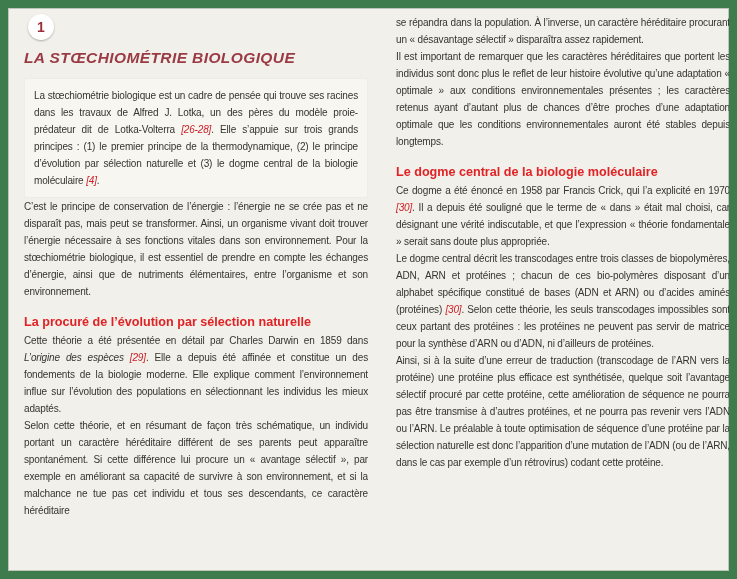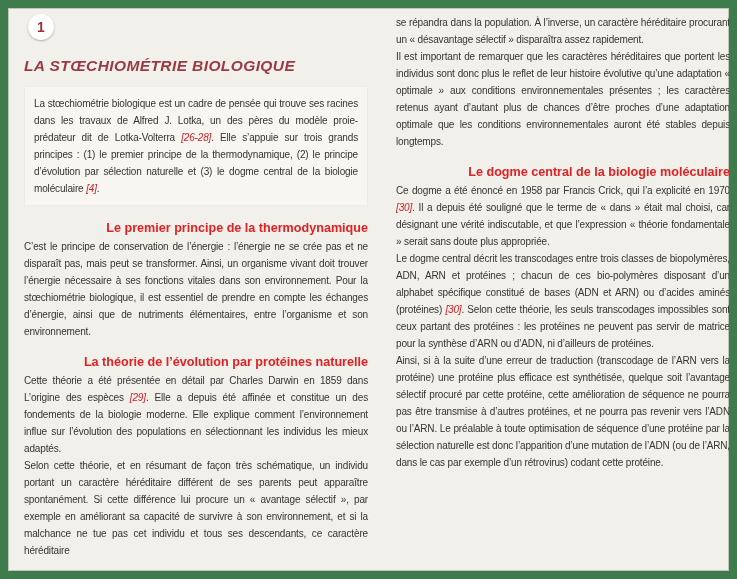--- a/index.html
+++ b/index.html
@@ -26,71 +26,69 @@
   .col-left{left:16px;width:344px;}
   .col-right{left:388px;width:334px;padding-top:6px;box-sizing:border-box;}
   .badge{
     width:26px;height:26px;margin:6px 0 0 4px;
     border-radius:50%;background:#ffffff;
     color:#9a2f3b;font-weight:bold;font-size:14px;
     display:flex;align-items:center;justify-content:center;
     box-shadow:0 1px 2px rgba(0,0,0,.28);
   }
   h1.title{
-    margin:17px 0 0 0;
+    margin:9px 0 0 0;
     font-size:15.5px;line-height:18px;
     font-style:italic;font-weight:800;
     letter-spacing:.4px;
     color:var(--title-red);
   }
   .intro-box{
     margin-top:11px;
     background:var(--intro-bg);
     border:1px solid rgba(0,0,0,.04);
     padding:8px 9px;
   }
   h2.heading{
     margin:15px 0 2px 0;
     font-size:12.6px;line-height:15px;
     font-weight:bold;
     color:var(--heading-red);
-    text-align:right;
   }
   .para{
     margin:0;
     text-align:justify;
     font-size:10px;line-height:17px;
     letter-spacing:-0.15px;
     color:var(--body-text);
   }
   .cite{color:var(--cite-red);font-style:italic;}
-  .italic{}
+  .italic{font-style:italic;}
 </style>
 </head>
 <body>
 
 <div class="page">
 
   <div class="col col-left">
     <div class="badge">1</div>
     <h1 class="title">LA STŒCHIOMÉTRIE BIOLOGIQUE</h1>
 
     <div class="intro-box">
         <p class="para"><span>La stœchiométrie biologique est un cadre de pensée qui trouve ses racines dans les travaux de Alfred J. Lotka, un des pères du modèle proie-prédateur dit de Lotka-Volterra </span><span class="cite">[26-28]</span><span>. Elle s’appuie sur trois grands principes : (1) le premier principe de la thermodynamique, (2) le principe d’évolution par sélection naturelle et (3) le dogme central de la biologie moléculaire </span><span class="cite">[4]</span><span>.</span></p>
       </div>
 
     <section>
-      <h2 class="heading">Le premier principe de la thermodynamique</h2>
       <div>
           <p class="para"><span>C’est le principe de conservation de l’énergie : l’énergie ne se crée pas et ne disparaît pas, mais peut se transformer. Ainsi, un organisme vivant doit trouver l’énergie nécessaire à ses fonctions vitales dans son environnement. Pour la stœchiométrie biologique, il est essentiel de prendre en compte les échanges d’énergie, ainsi que de nutriments élémentaires, entre l’organisme et son environnement.</span></p>
         </div>
     </section>
 
     <section>
-      <h2 class="heading">La théorie de l’évolution par protéines naturelle</h2>
+      <h2 class="heading">La procuré de l’évolution par sélection naturelle</h2>
       <div>
           <p class="para"><span>Cette théorie a été présentée en détail par Charles Darwin en 1859 dans </span><span class="italic">L’origine des espèces</span><span> </span><span class="cite">[29]</span><span>. Elle a depuis été affinée et constitue un des fondements de la biologie moderne. Elle explique comment l’environnement influe sur l’évolution des populations en sélectionnant les individus les mieux adaptés.</span></p>
           <p class="para"><span>Selon cette théorie, et en résumant de façon très schématique, un individu portant un caractère héréditaire différent de ses parents peut apparaître spontanément. Si cette différence lui procure un « avantage sélectif », par exemple en améliorant sa capacité de survivre à son environnement, et si la malchance ne tue pas cet individu et tous ses descendants, ce caractère héréditaire</span></p>
         </div>
     </section>
   </div>
 
   <div class="col col-right">
     <div>
         <p class="para"><span>se répandra dans la population. À l’inverse, un caractère héréditaire procurant un « désavantage sélectif » disparaîtra assez rapidement.</span></p>

